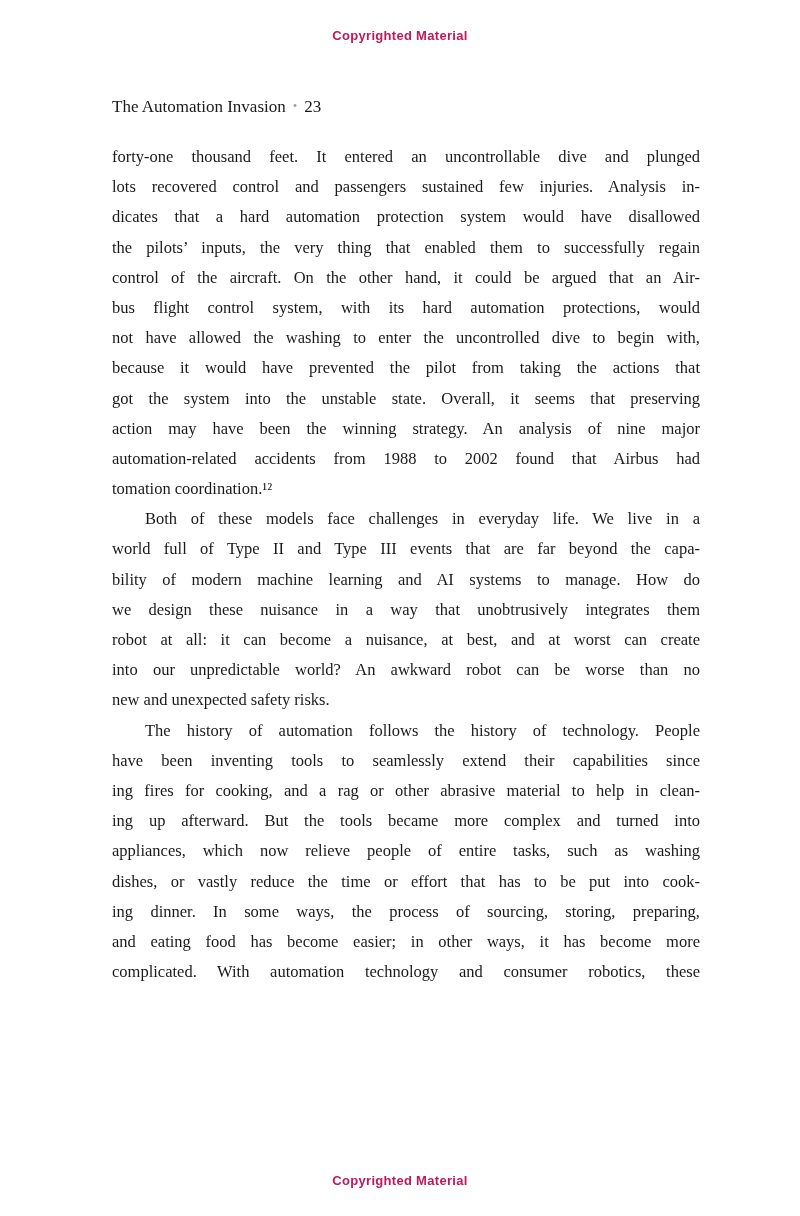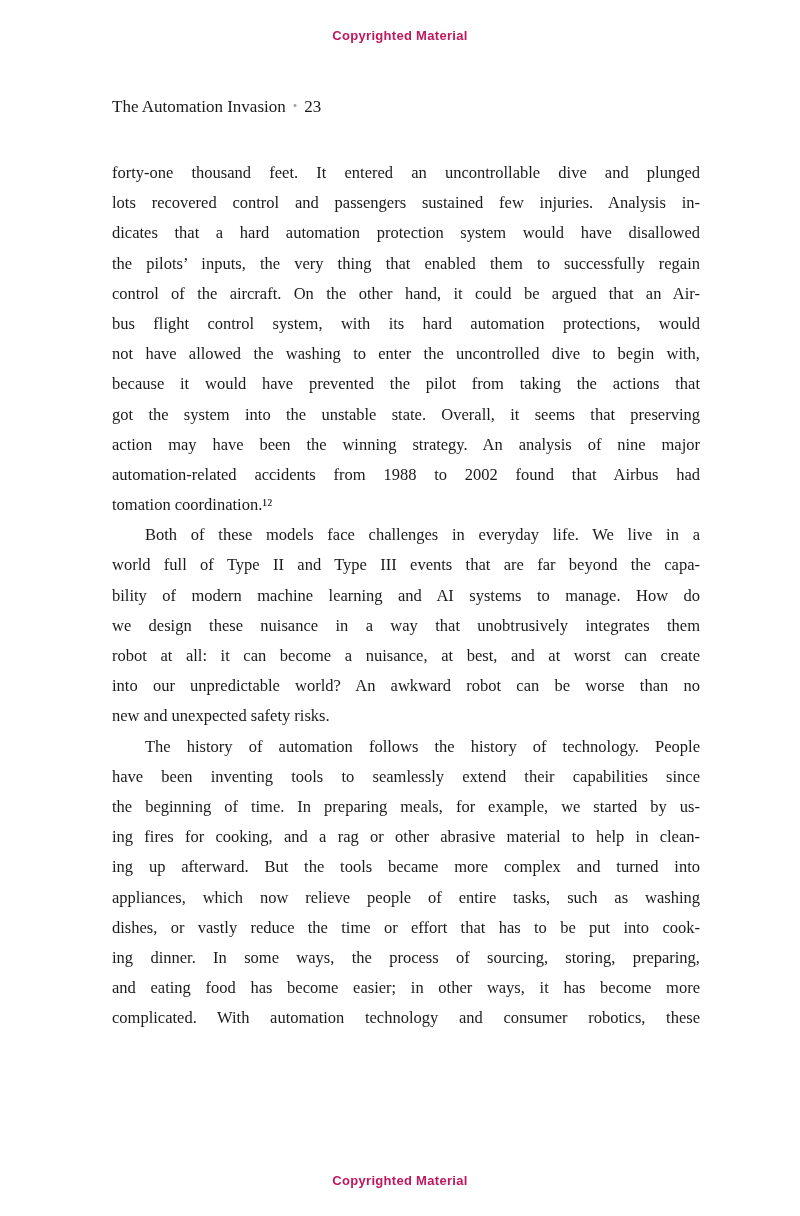--- a/index.html
+++ b/index.html
@@ -39,21 +39,21 @@
   }
   .running-header .dot {
     color: #9f9aa3;
     font-size: 13px;
     vertical-align: 2px;
     margin: 0 7px;
   }
 
   .page-body {
     position: absolute;
-    top: 158px;
+    top: 142px;
     left: 112px;
     width: 588px;
     font-size: 16.5px;
     color: #1a1a1a;
   }
   .line {
     height: 30.2px;
     line-height: 30.2px;
     text-align: justify;
     text-align-last: justify;
@@ -96,21 +96,20 @@
         <div class="line">world full of Type II and Type III events that are far beyond the capa-</div>
         <div class="line">bility of modern machine learning and AI systems to manage. How do</div>
         <div class="line">we design these nuisance in a way that unobtrusively integrates them</div>
         <div class="line">robot at all: it can become a nuisance, at best, and at worst can create</div>
         <div class="line">into our unpredictable world? An awkward robot can be worse than no</div>
         <div class="line last">new and unexpected safety risks.</div>
       </div>
       <div class="para indent">
         <div class="line">The history of automation follows the history of technology. People</div>
         <div class="line">have been inventing tools to seamlessly extend their capabilities since</div>
-        <div class="line">the beginning of time. In preparing meals, for example, we started by us-</div>
         <div class="line">ing fires for cooking, and a rag or other abrasive material to help in clean-</div>
         <div class="line">ing up afterward. But the tools became more complex and turned into</div>
         <div class="line">appliances, which now relieve people of entire tasks, such as washing</div>
         <div class="line">dishes, or vastly reduce the time or effort that has to be put into cook-</div>
         <div class="line">ing dinner. In some ways, the process of sourcing, storing, preparing,</div>
         <div class="line">and eating food has become easier; in other ways, it has become more</div>
         <div class="line">complicated. With automation technology and consumer robotics, these</div>
       </div>
     </div>
 

